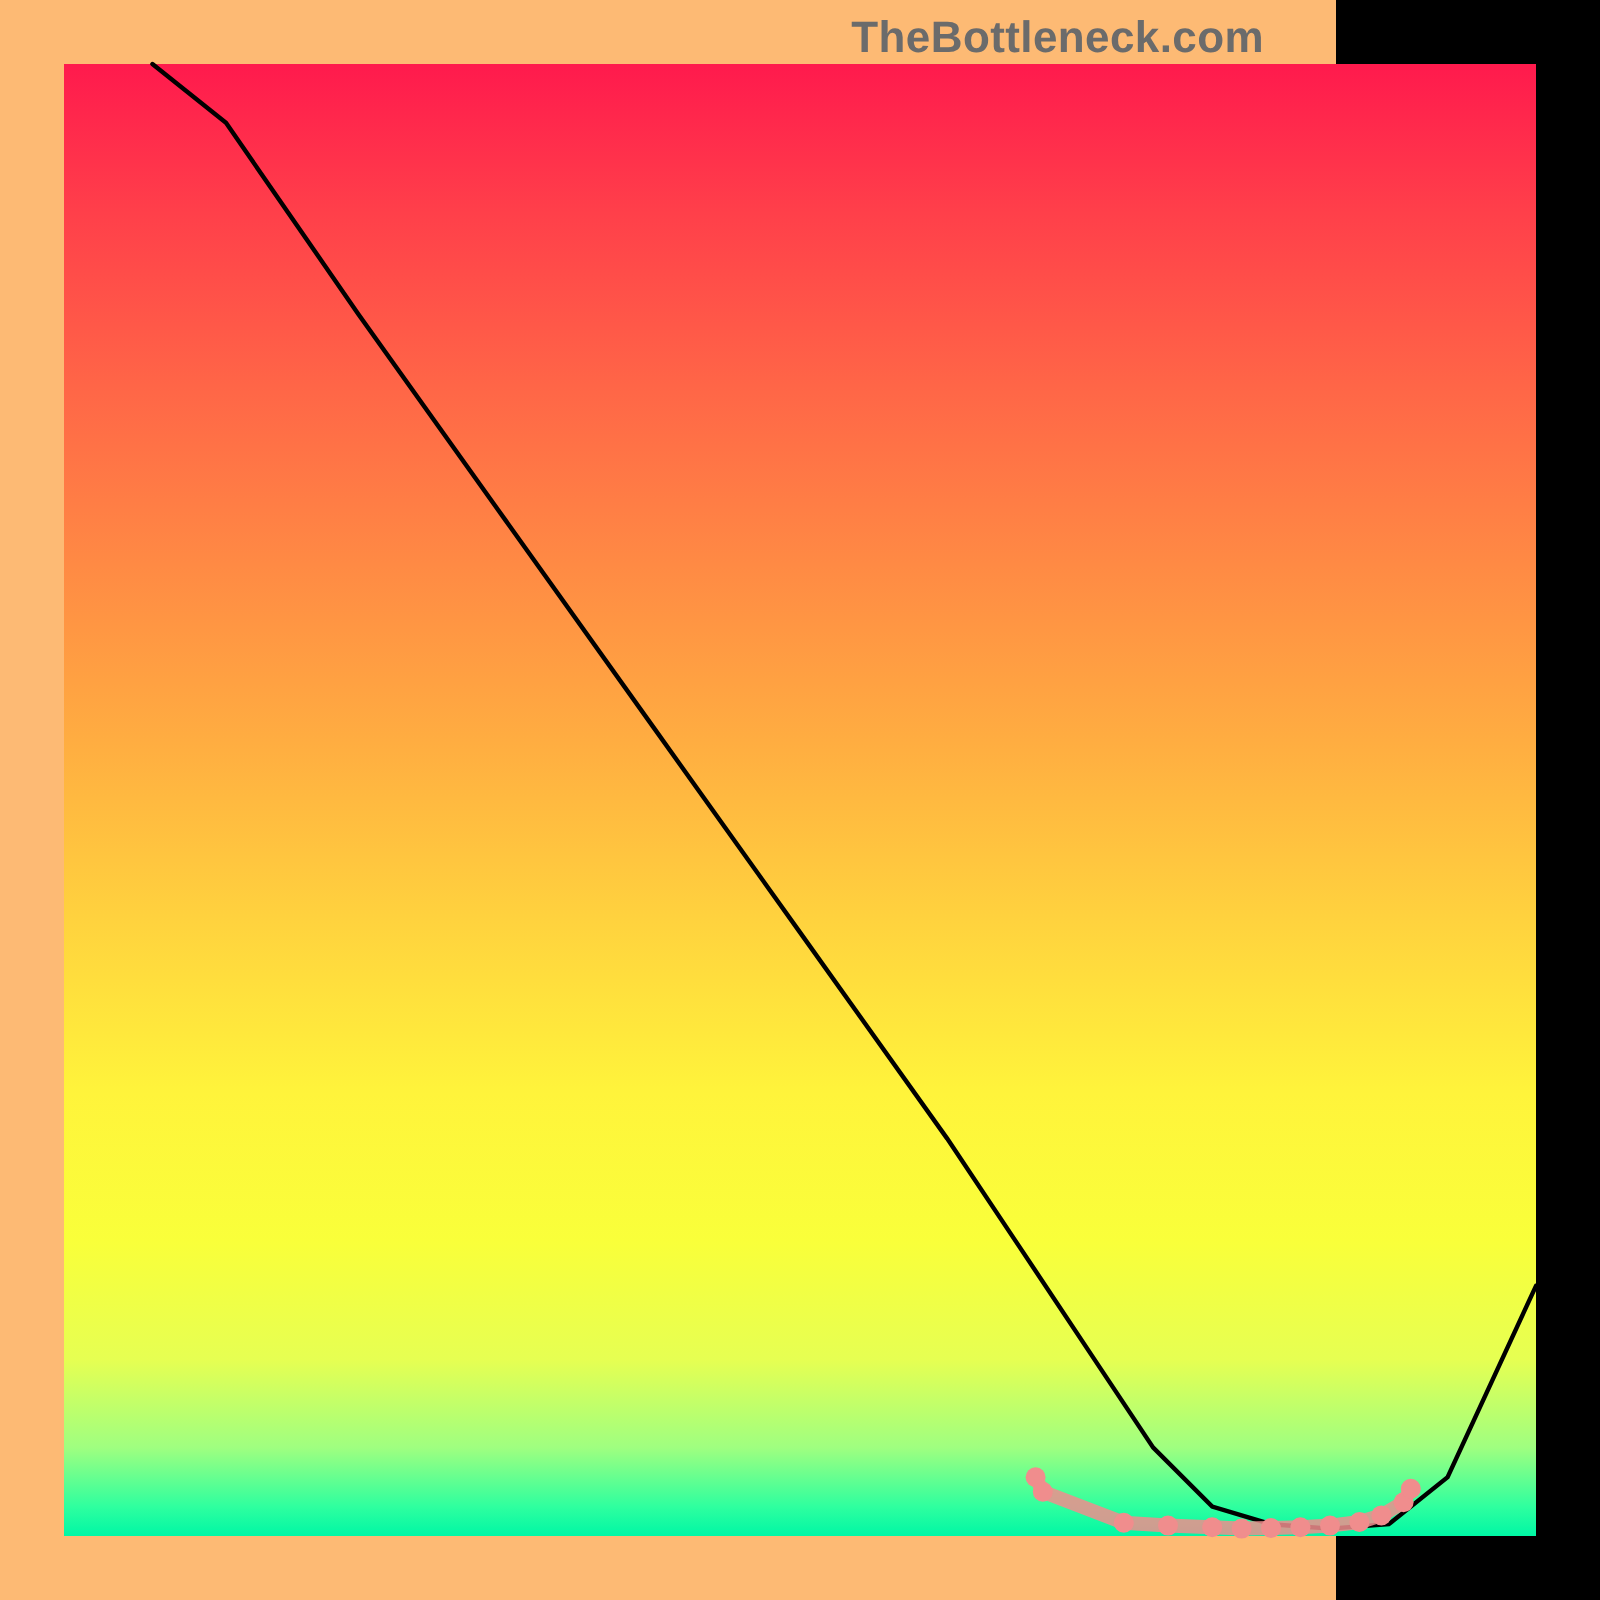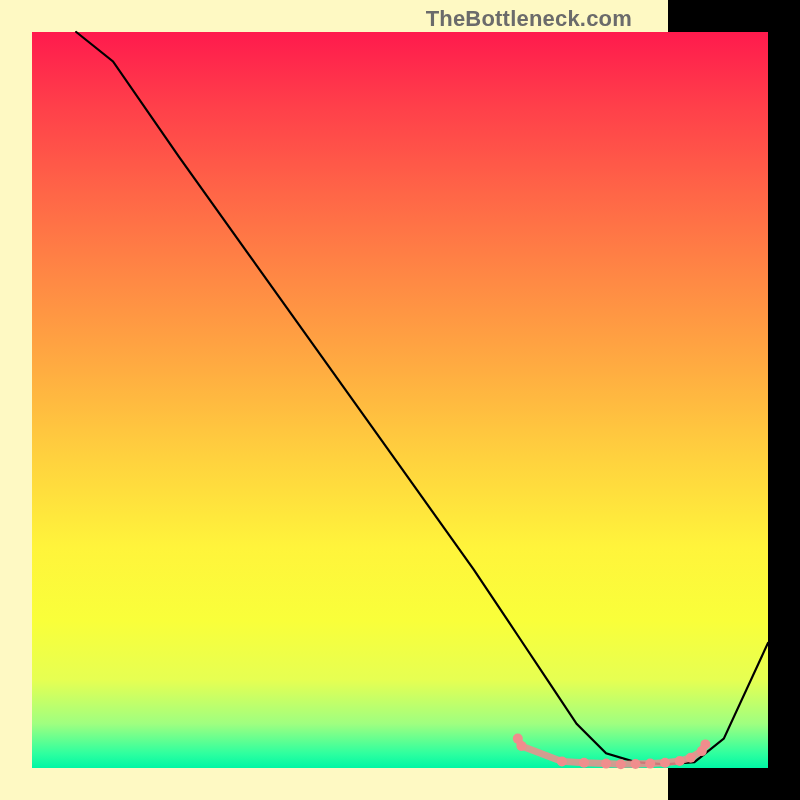--- a/index.html
+++ b/index.html
@@ -1,21 +1,21 @@
 <!DOCTYPE html>
 <html><head>
 <meta charset="utf-8">
 <style>
   * { margin: 0; padding: 0; box-sizing: border-box; }
   html, body { width: 800px; height: 800px; overflow: hidden; background: #000; }
   .frame {
     position: relative;
     width: 668px;
     height: 800px;
-    background: #fef9c3;
+    background: #fdba74;
   }
   .plot-area {
     position: absolute;
     left: 32px;
     top: 32px;
     width: 736px;
     height: 736px;
     background: linear-gradient(to bottom,
       #ff1a4d 0%,
       #ff3f4a 10%,

